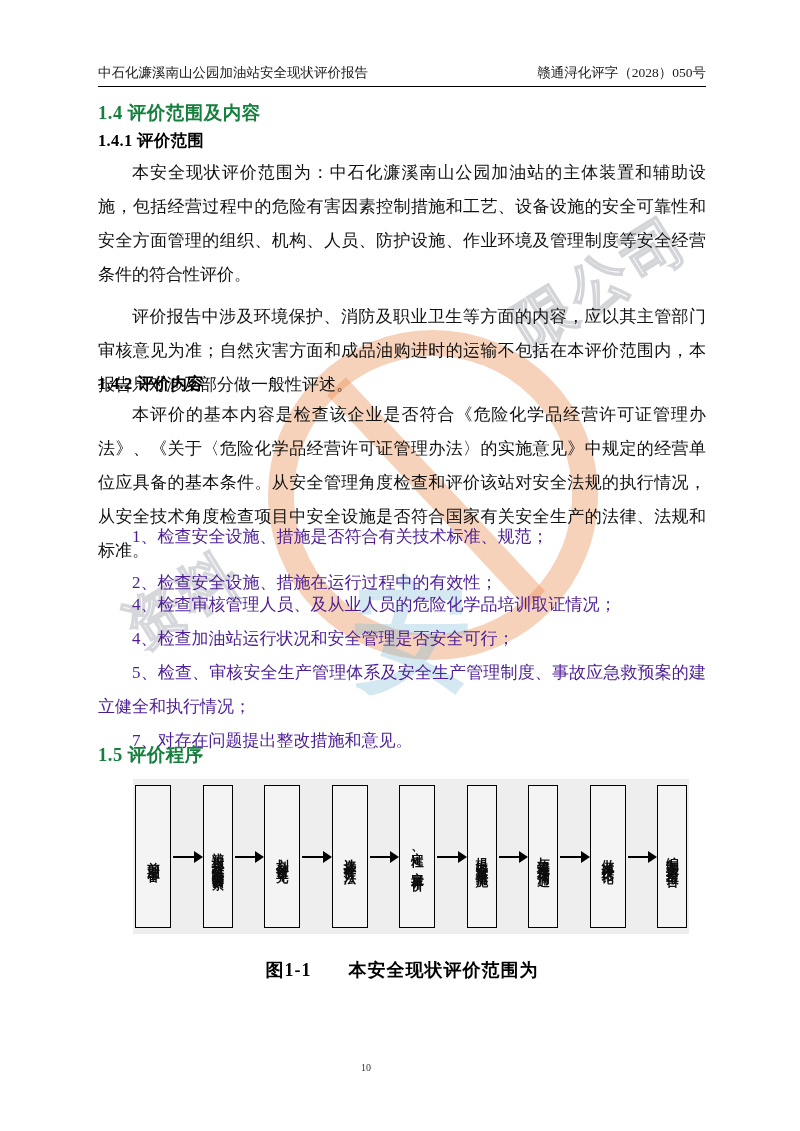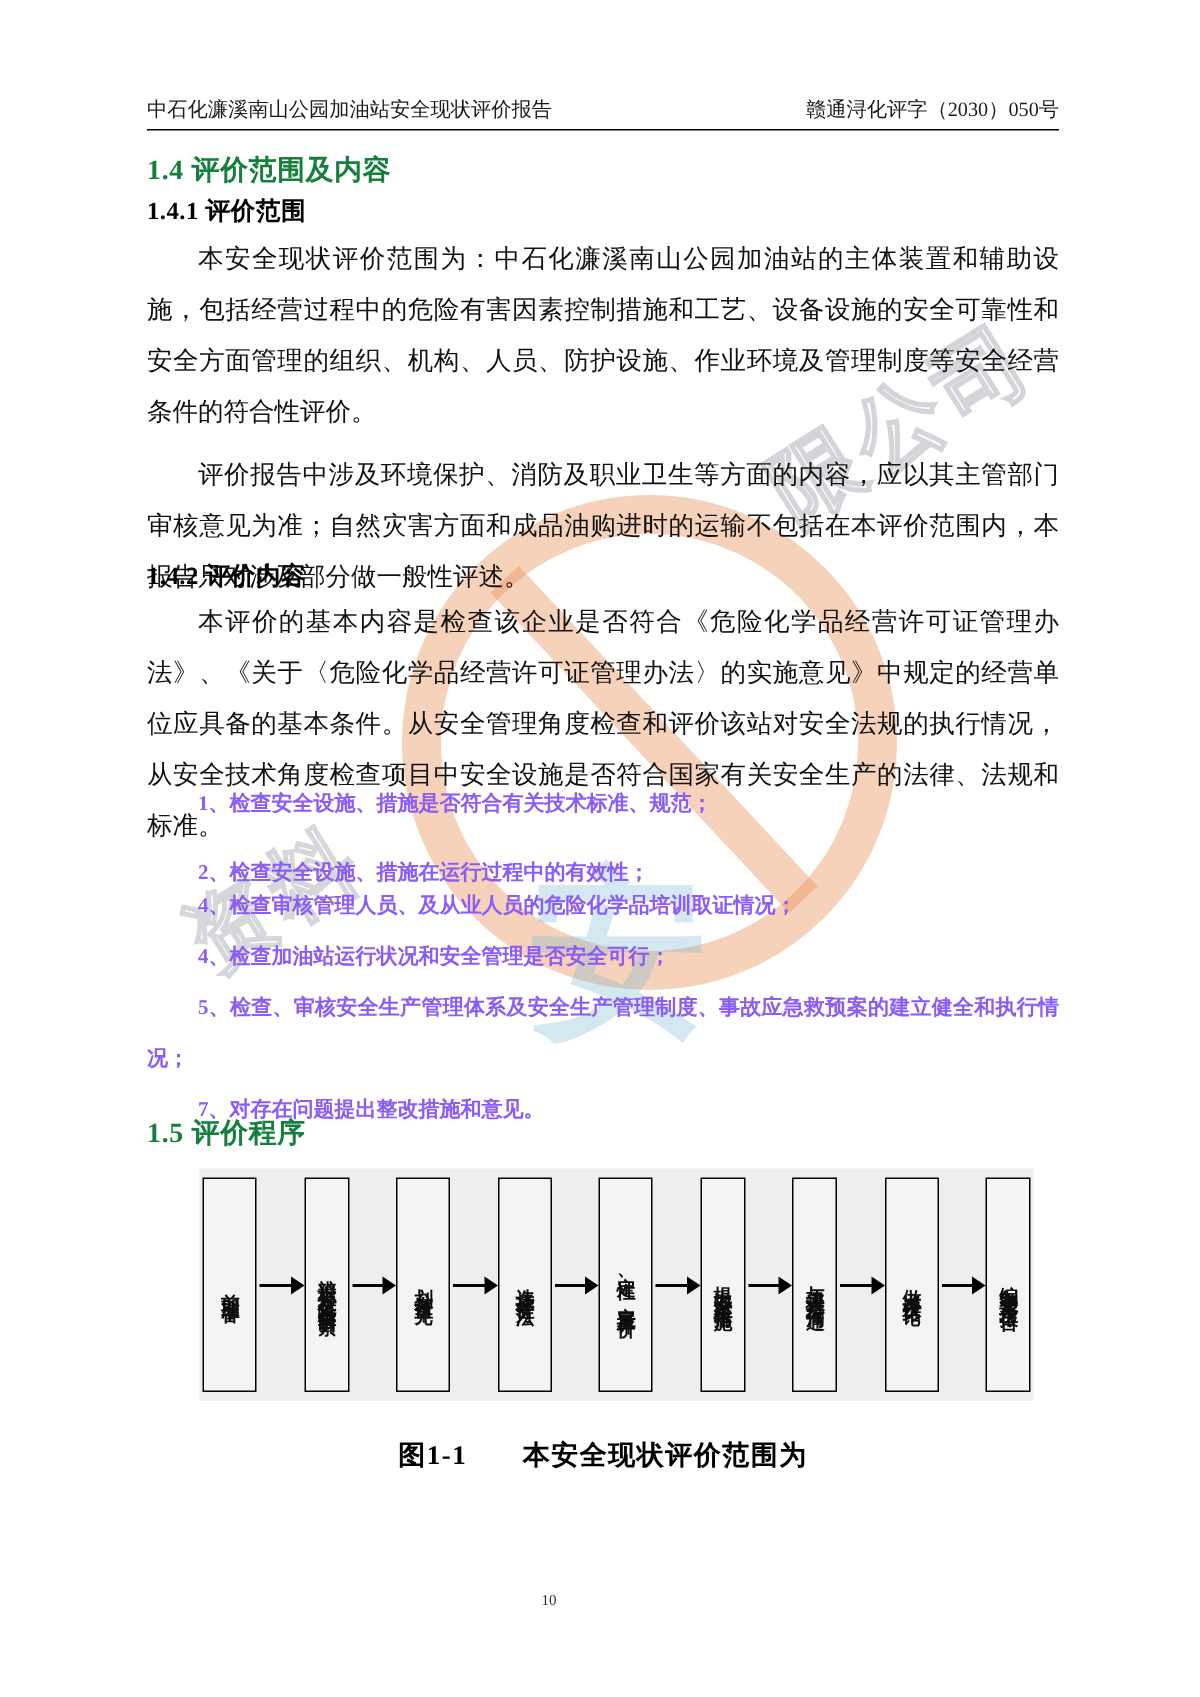--- a/index.html
+++ b/index.html
@@ -160,27 +160,26 @@
     text-justify: inter-ideograph;
     text-indent: 34px;
     font-family: "Liberation Serif", "DejaVu Serif", serif;
   }
 
   .list-item {
     position: absolute;
     margin: 0;
     width: 608px;
     left: 98px;
-    font-size: 14px;
+    font-size: 17px;
     line-height: 34px;
-    color: #8b5cf6;
+    color: #4c1d95;
     text-align: justify;
     text-indent: 34px;
     font-family: "Liberation Serif", "DejaVu Serif", serif;
-    font-weight: bold;
   }
 
   
   #flowchart {
     position: absolute;
     left: 133px;
     top: 779px;
     width: 556px;
     height: 155px;
     background: #eeeeee;
@@ -276,21 +275,21 @@
     <div class="wm-slash"></div>
     <div class="wm-gray-text">限公司</div>
     <div class="wm-gray-text2">资料</div>
     <div class="wm-blue-text">安</div>
   </div>
 
   <div id="content">
 
     <div class="header-row">
       <span>中石化濂溪南山公园加油站安全现状评价报告</span>
-      <span>赣通浔化评字（2030）050号</span>
+      <span>赣通浔化评字（2028）050号</span>
     </div>
     <div class="header-rule"></div>
 
     <h1 class="sec" style="left:98px; top:100px;">1.4 评价范围及内容</h1>
 
     <h2 class="subsec" style="left:98px; top:130px;">1.4.1 评价范围</h2>
 
     <p class="body" style="top:156px;">本安全现状评价范围为：中石化濂溪南山公园加油站的主体装置和辅助设施，包括经营过程中的危险有害因素控制措施和工艺、设备设施的安全可靠性和安全方面管理的组织、机构、人员、防护设施、作业环境及管理制度等安全经营条件的符合性评价。</p>
 
     <p class="body" style="top:300px;">评价报告中涉及环境保护、消防及职业卫生等方面的内容，应以其主管部门审核意见为准；自然灾害方面和成品油购进时的运输不包括在本评价范围内，本报告只对涉及部分做一般性评述。</p>

